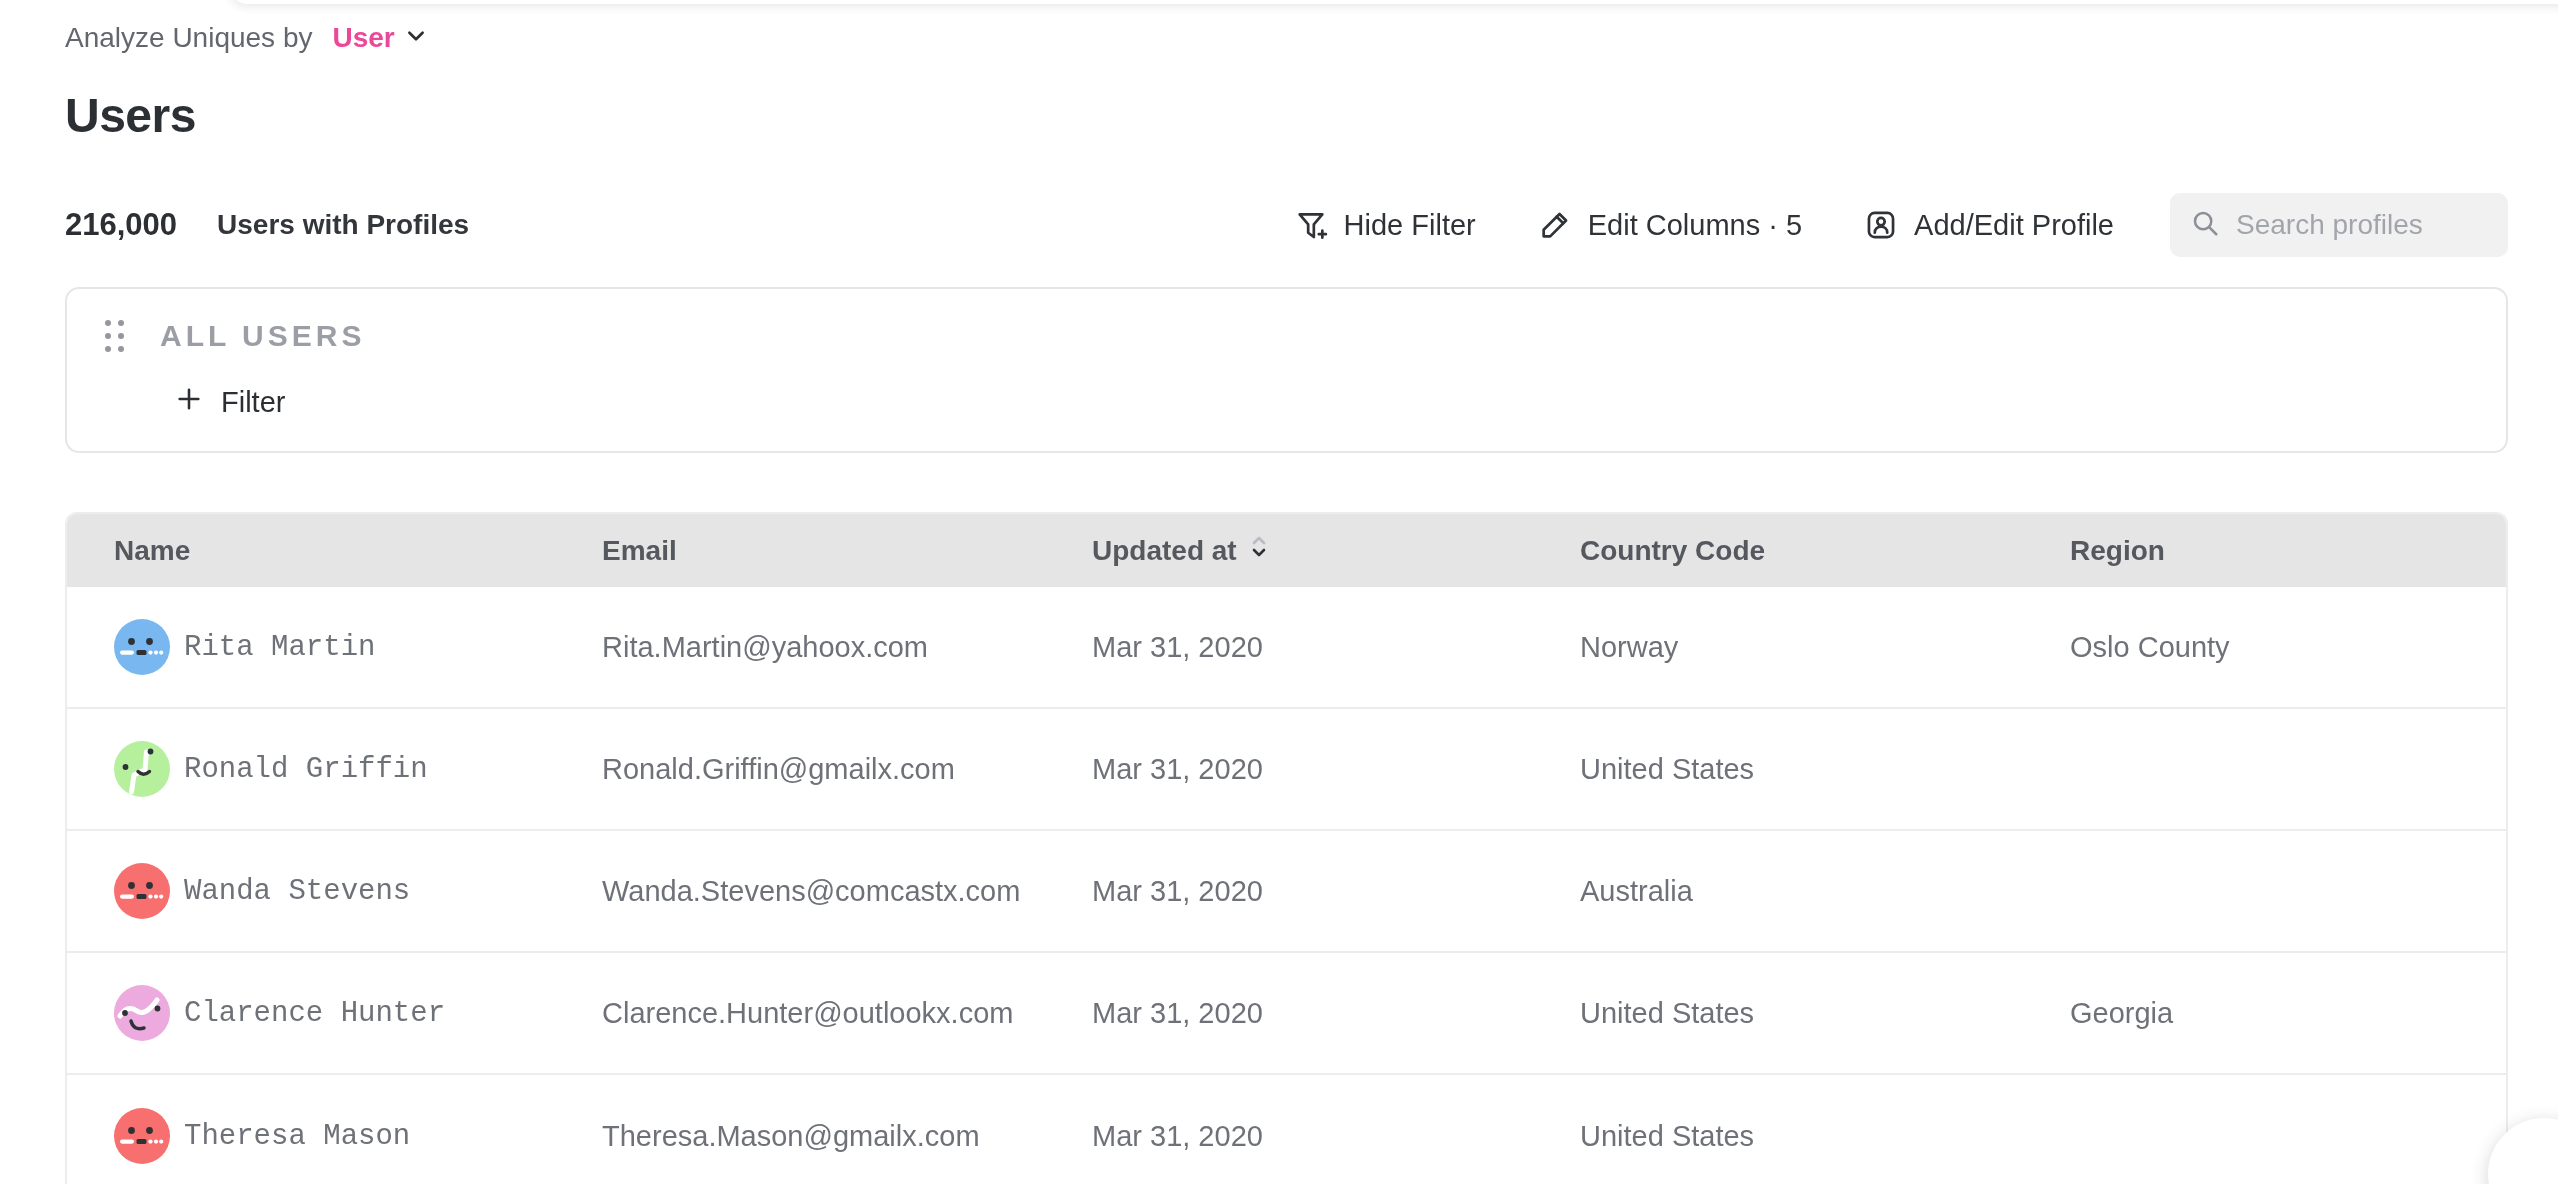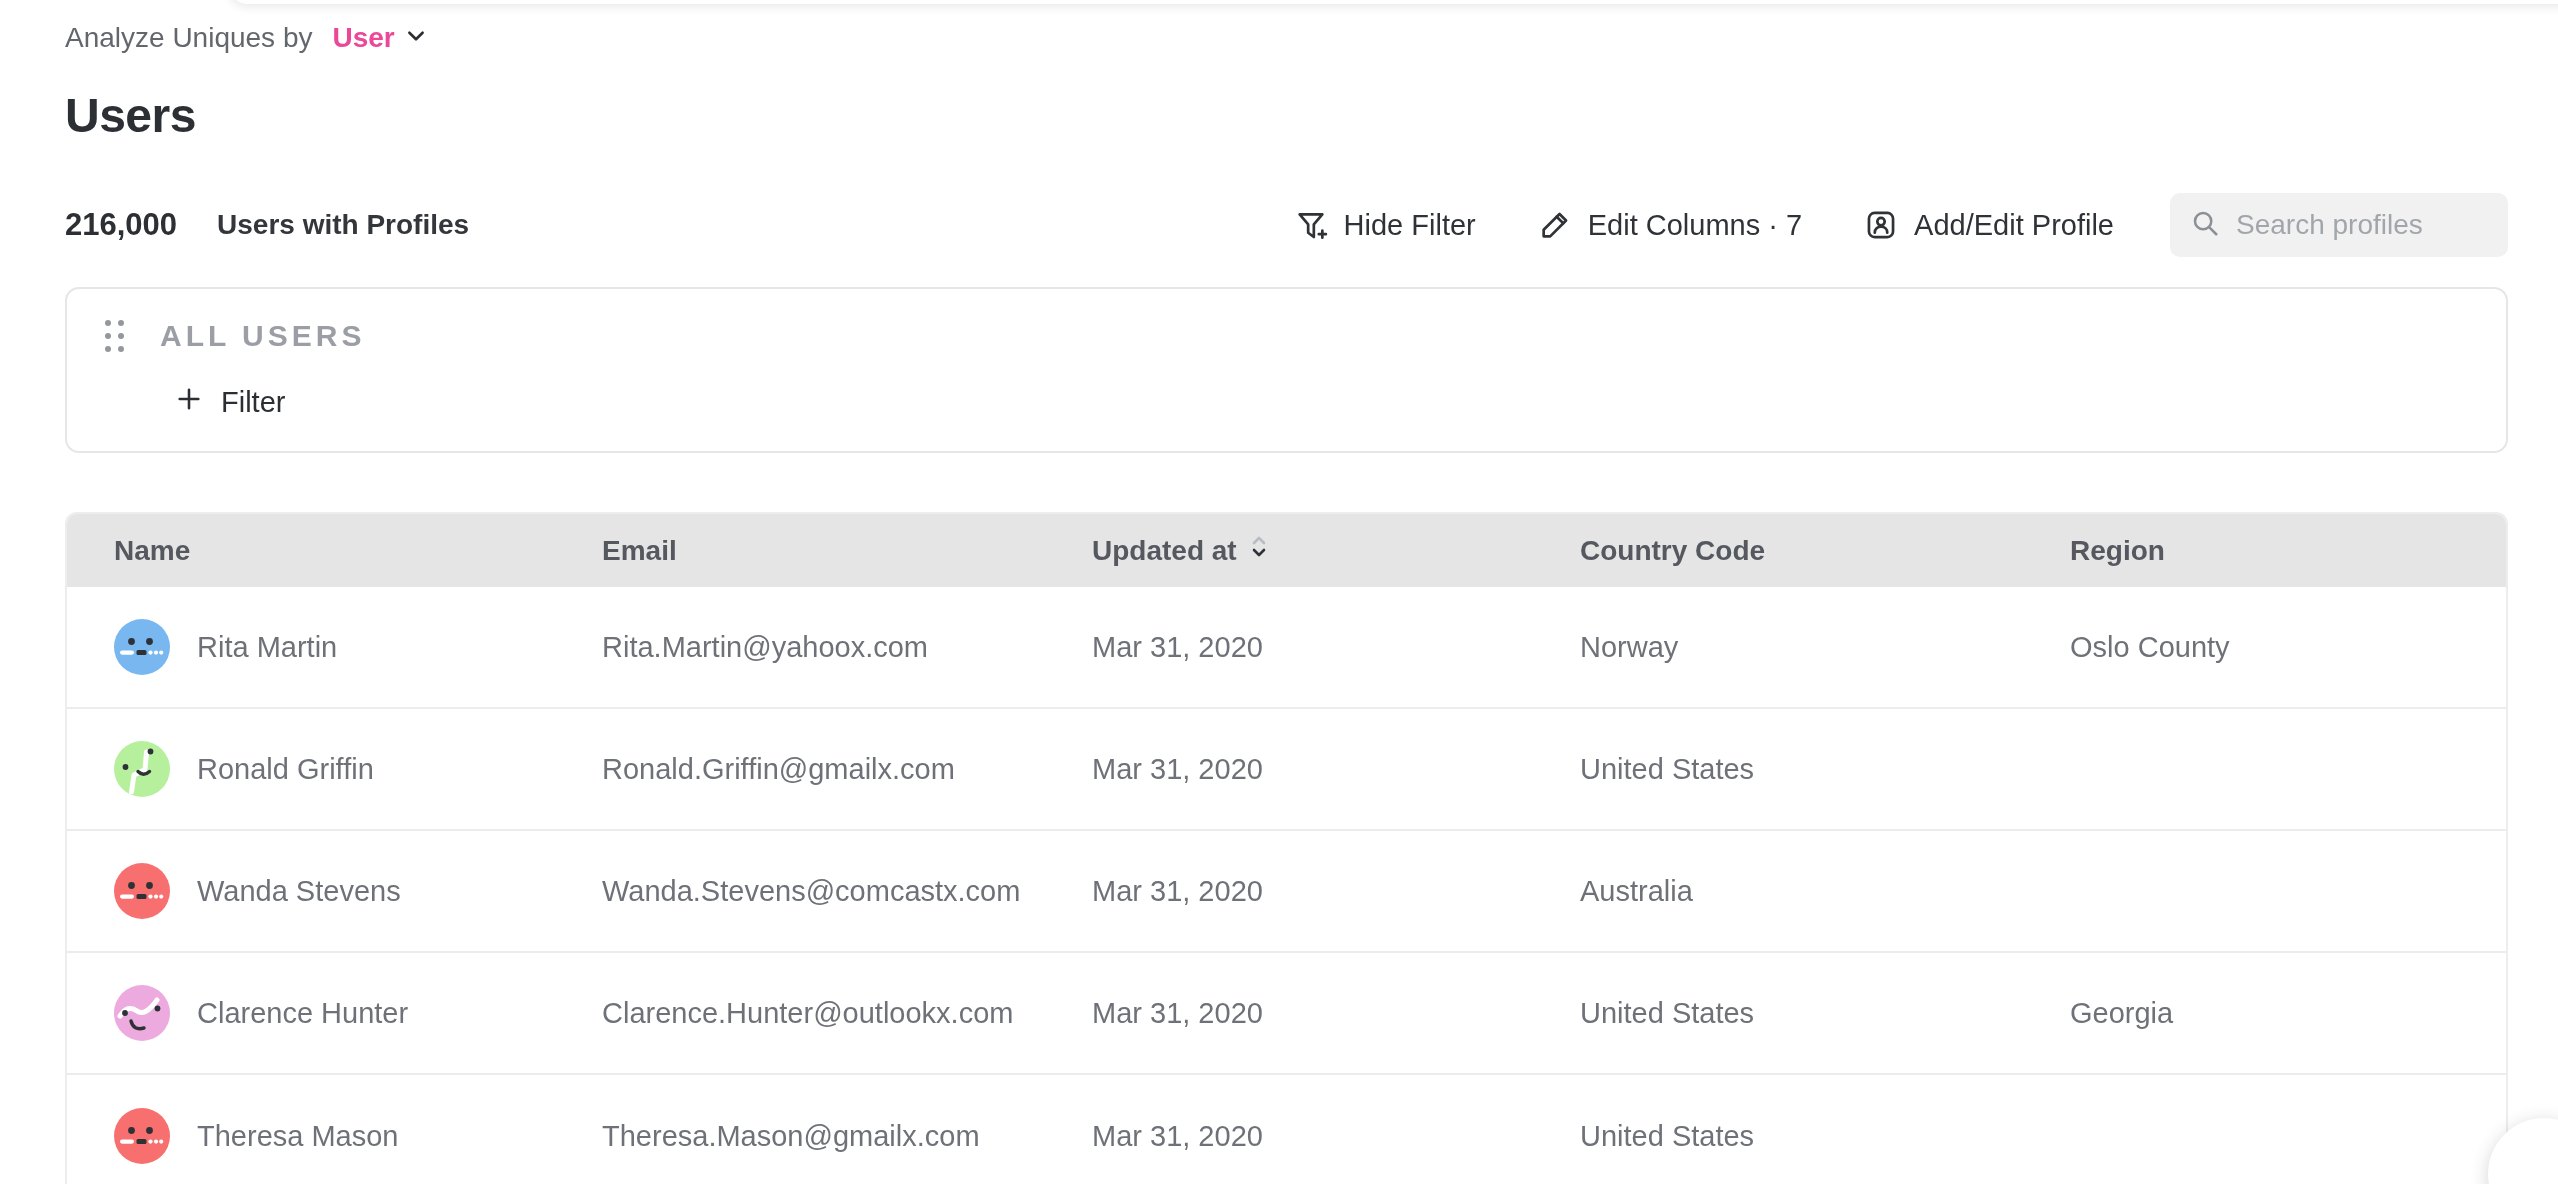--- a/index.html
+++ b/index.html
@@ -83,21 +83,21 @@
   }
   .t-row { display:grid; grid-template-columns:535px 490px 488px 490px 1fr; align-items:center; }
   .t-header {
     height:73px; background:#e5e5e5; color:#55595f; font-size:28px; font-weight:700;
   }
   .t-header .t-cell { display:flex; align-items:center; gap:12px; }
   .t-cell:first-child { padding-left:47px; }
   .t-body .t-row { height:122px; border-bottom:2px solid #ebecee; background:#fff; }
   .t-body .t-row:last-child { border-bottom:none; }
   .cell-gray { color:#6e7278; font-size:29px; font-weight:400; }
-  .name-cell { display:flex; align-items:center; gap:27px; }
+  .name-cell { display:flex; align-items:center; gap:14px;font-family:Liberation Mono, monospace; }
   .avatar { width:56px; height:56px; border-radius:50%; flex:0 0 56px; }
   .avatar svg { display:block; }
   .sort-icon { display:block; }
 
   
   .fab {
     position:absolute; right:-42px; bottom:-46px; width:112px; height:112px;
     border-radius:50%; background:#fff;
     box-shadow:0 4px 18px rgba(40,44,48,0.20);
     z-index:6; cursor:pointer;
@@ -139,21 +139,21 @@
         <span>Hide Filter</span>
       </div>
 
       <div class="tool-btn">
         <span>
           <svg width="34" height="34" viewBox="0 0 24 24" fill="none" stroke="#2f3337" stroke-width="1.9" stroke-linejoin="round" stroke-linecap="round">
             <path d="M15.2 4.2 l4.6 4.6 L8.6 20 H4 v-4.6 Z"></path>
             <path d="M13.2 6.2 l4.6 4.6"></path>
           </svg>
         </span>
-        <span>Edit Columns · 7</span>
+        <span>Edit Columns · 5</span>
       </div>
 
       <div class="tool-btn">
         <span>
           <svg width="34" height="34" viewBox="0 0 24 24" fill="none" stroke="#2f3337" stroke-width="1.9" stroke-linejoin="round" stroke-linecap="round">
             <rect x="3.5" y="3.5" width="17" height="17" rx="4"></rect>
             <circle cx="12" cy="9.6" r="2.6"></circle>
             <path d="M7.6 17.4 c0-2.6 2-4.2 4.4-4.2 s4.4 1.6 4.4 4.2"></path>
           </svg>
         </span>

